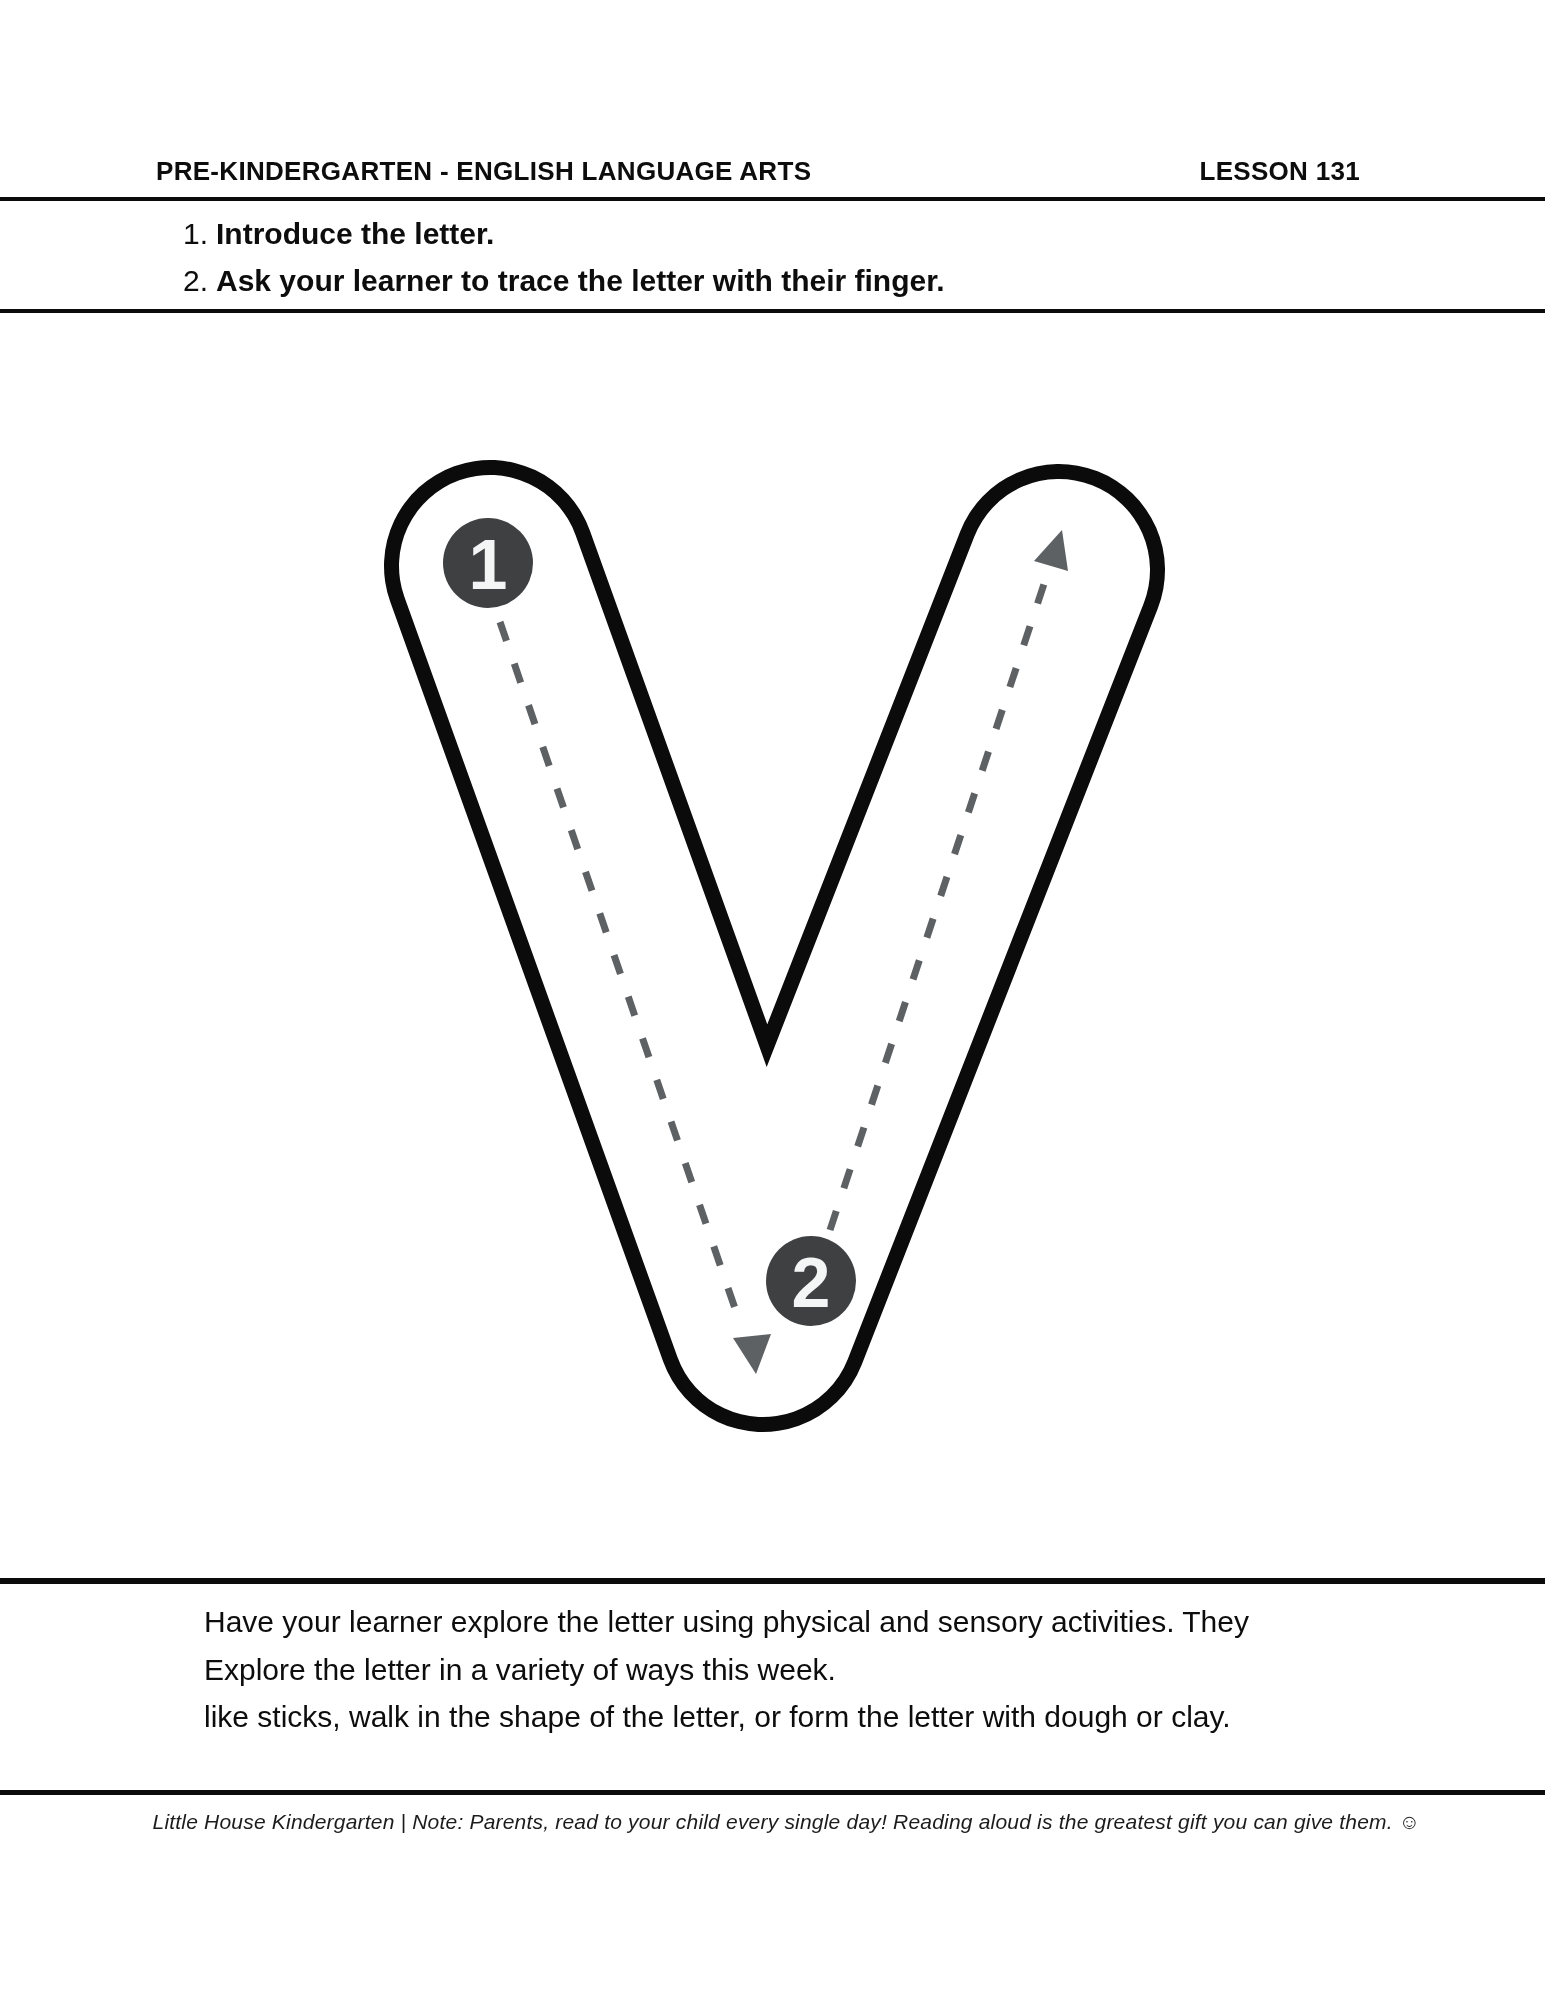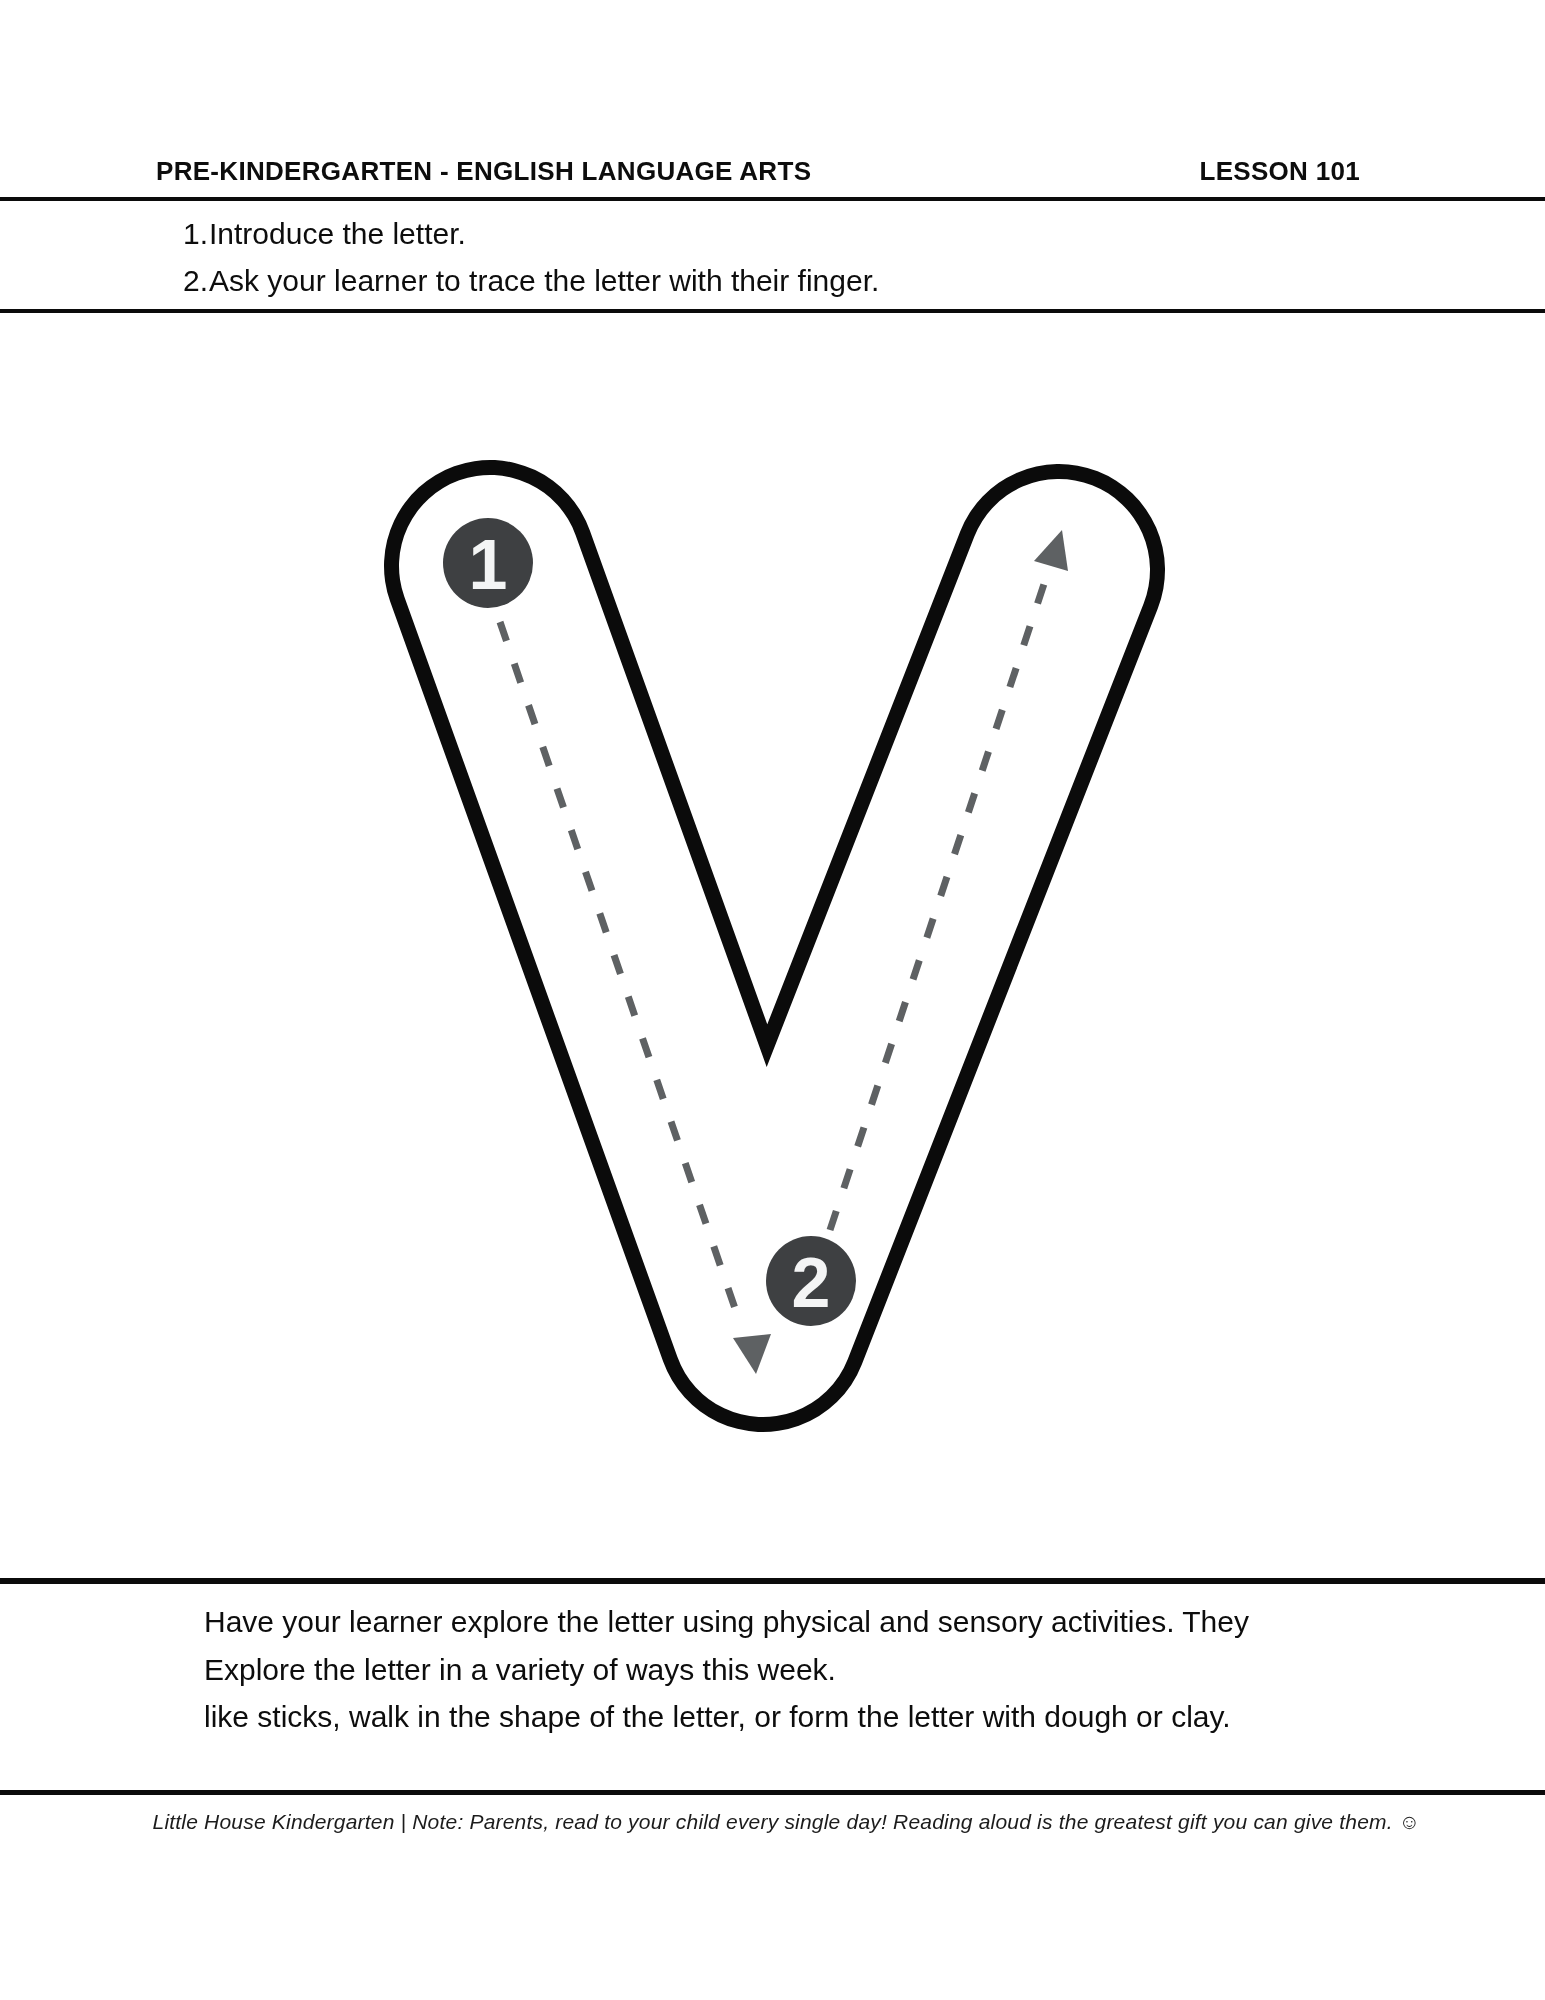--- a/index.html
+++ b/index.html
@@ -20,21 +20,21 @@
 
   .hdr{
     position:absolute;top:156px;left:156px;right:185px;
     display:flex;justify-content:space-between;align-items:flex-start;
     font-weight:700;font-size:26px;letter-spacing:0.3px;white-space:nowrap;
   }
 
   .instructions{position:absolute;top:210px;left:0;font-size:30px;font-weight:400;}
   .instr-row{display:flex;align-items:center;height:47px;white-space:nowrap;}
   .instr-num{display:inline-block;width:208px;text-align:right;}
-  .instr-txt{margin-left:1px;}
+  .instr-txt{margin-left:8px;font-weight:bold;}
 
   .letter-svg{position:absolute;top:0;left:0;width:1545px;height:2000px;pointer-events:none;}
   .marker-label{
     font-family:"Liberation Sans", sans-serif;
     font-weight:700;font-size:70px;fill:#f4f5f5;
     text-anchor:middle;dominant-baseline:central;
   }
 
   .activity{
     position:absolute;left:180px;top:1598px;
@@ -48,21 +48,21 @@
     padding-left:28px;
   }
 </style>
 </head>
 <body>
 
 <div class="page">
 
   <div class="hdr">
     <span>PRE-KINDERGARTEN - ENGLISH LANGUAGE ARTS</span>
-    <span>LESSON 101</span>
+    <span>LESSON 131</span>
   </div>
 
   <div class="rule rule-1"></div>
 
   <div class="instructions">
     <div class="instr-row">
       <span class="instr-num">1.</span>
       <span class="instr-txt">Introduce the letter.</span>
     </div>
     <div class="instr-row">

